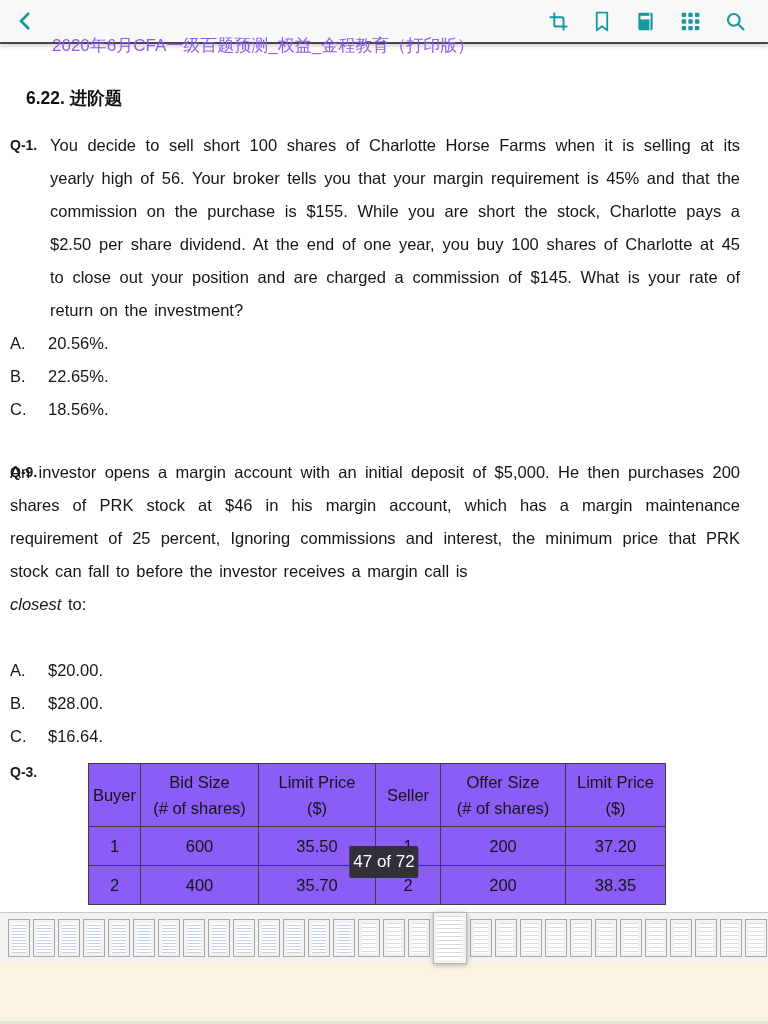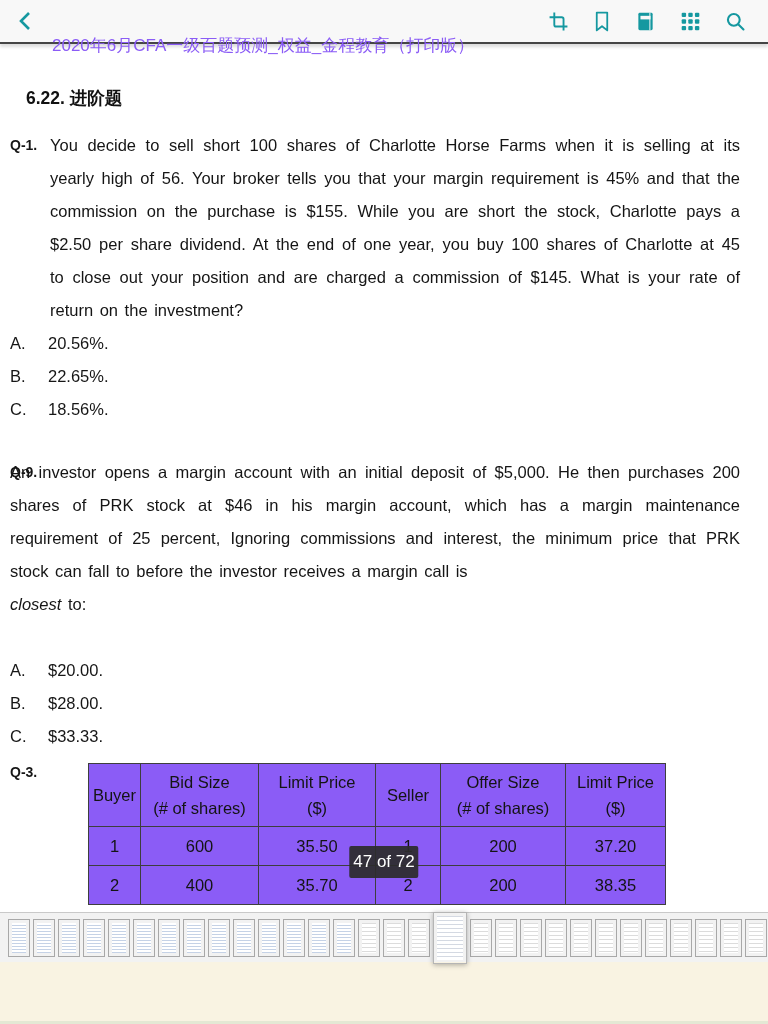--- a/index.html
+++ b/index.html
@@ -159,21 +159,21 @@
       <div class="option">
         <span class="letter">A.</span>
         <span>$20.00.</span>
       </div>
       <div class="option">
         <span class="letter">B.</span>
         <span>$28.00.</span>
       </div>
       <div class="option">
         <span class="letter">C.</span>
-        <span>$33.33.</span>
+        <span>$16.64.</span>
       </div>
     </div>
   </div>
 
   <div class="question q3">
     <span class="qlabel">Q-3.</span>
     <table class="orders">
       <colgroup>
         <col style="width:52px">
           <col style="width:118px">

